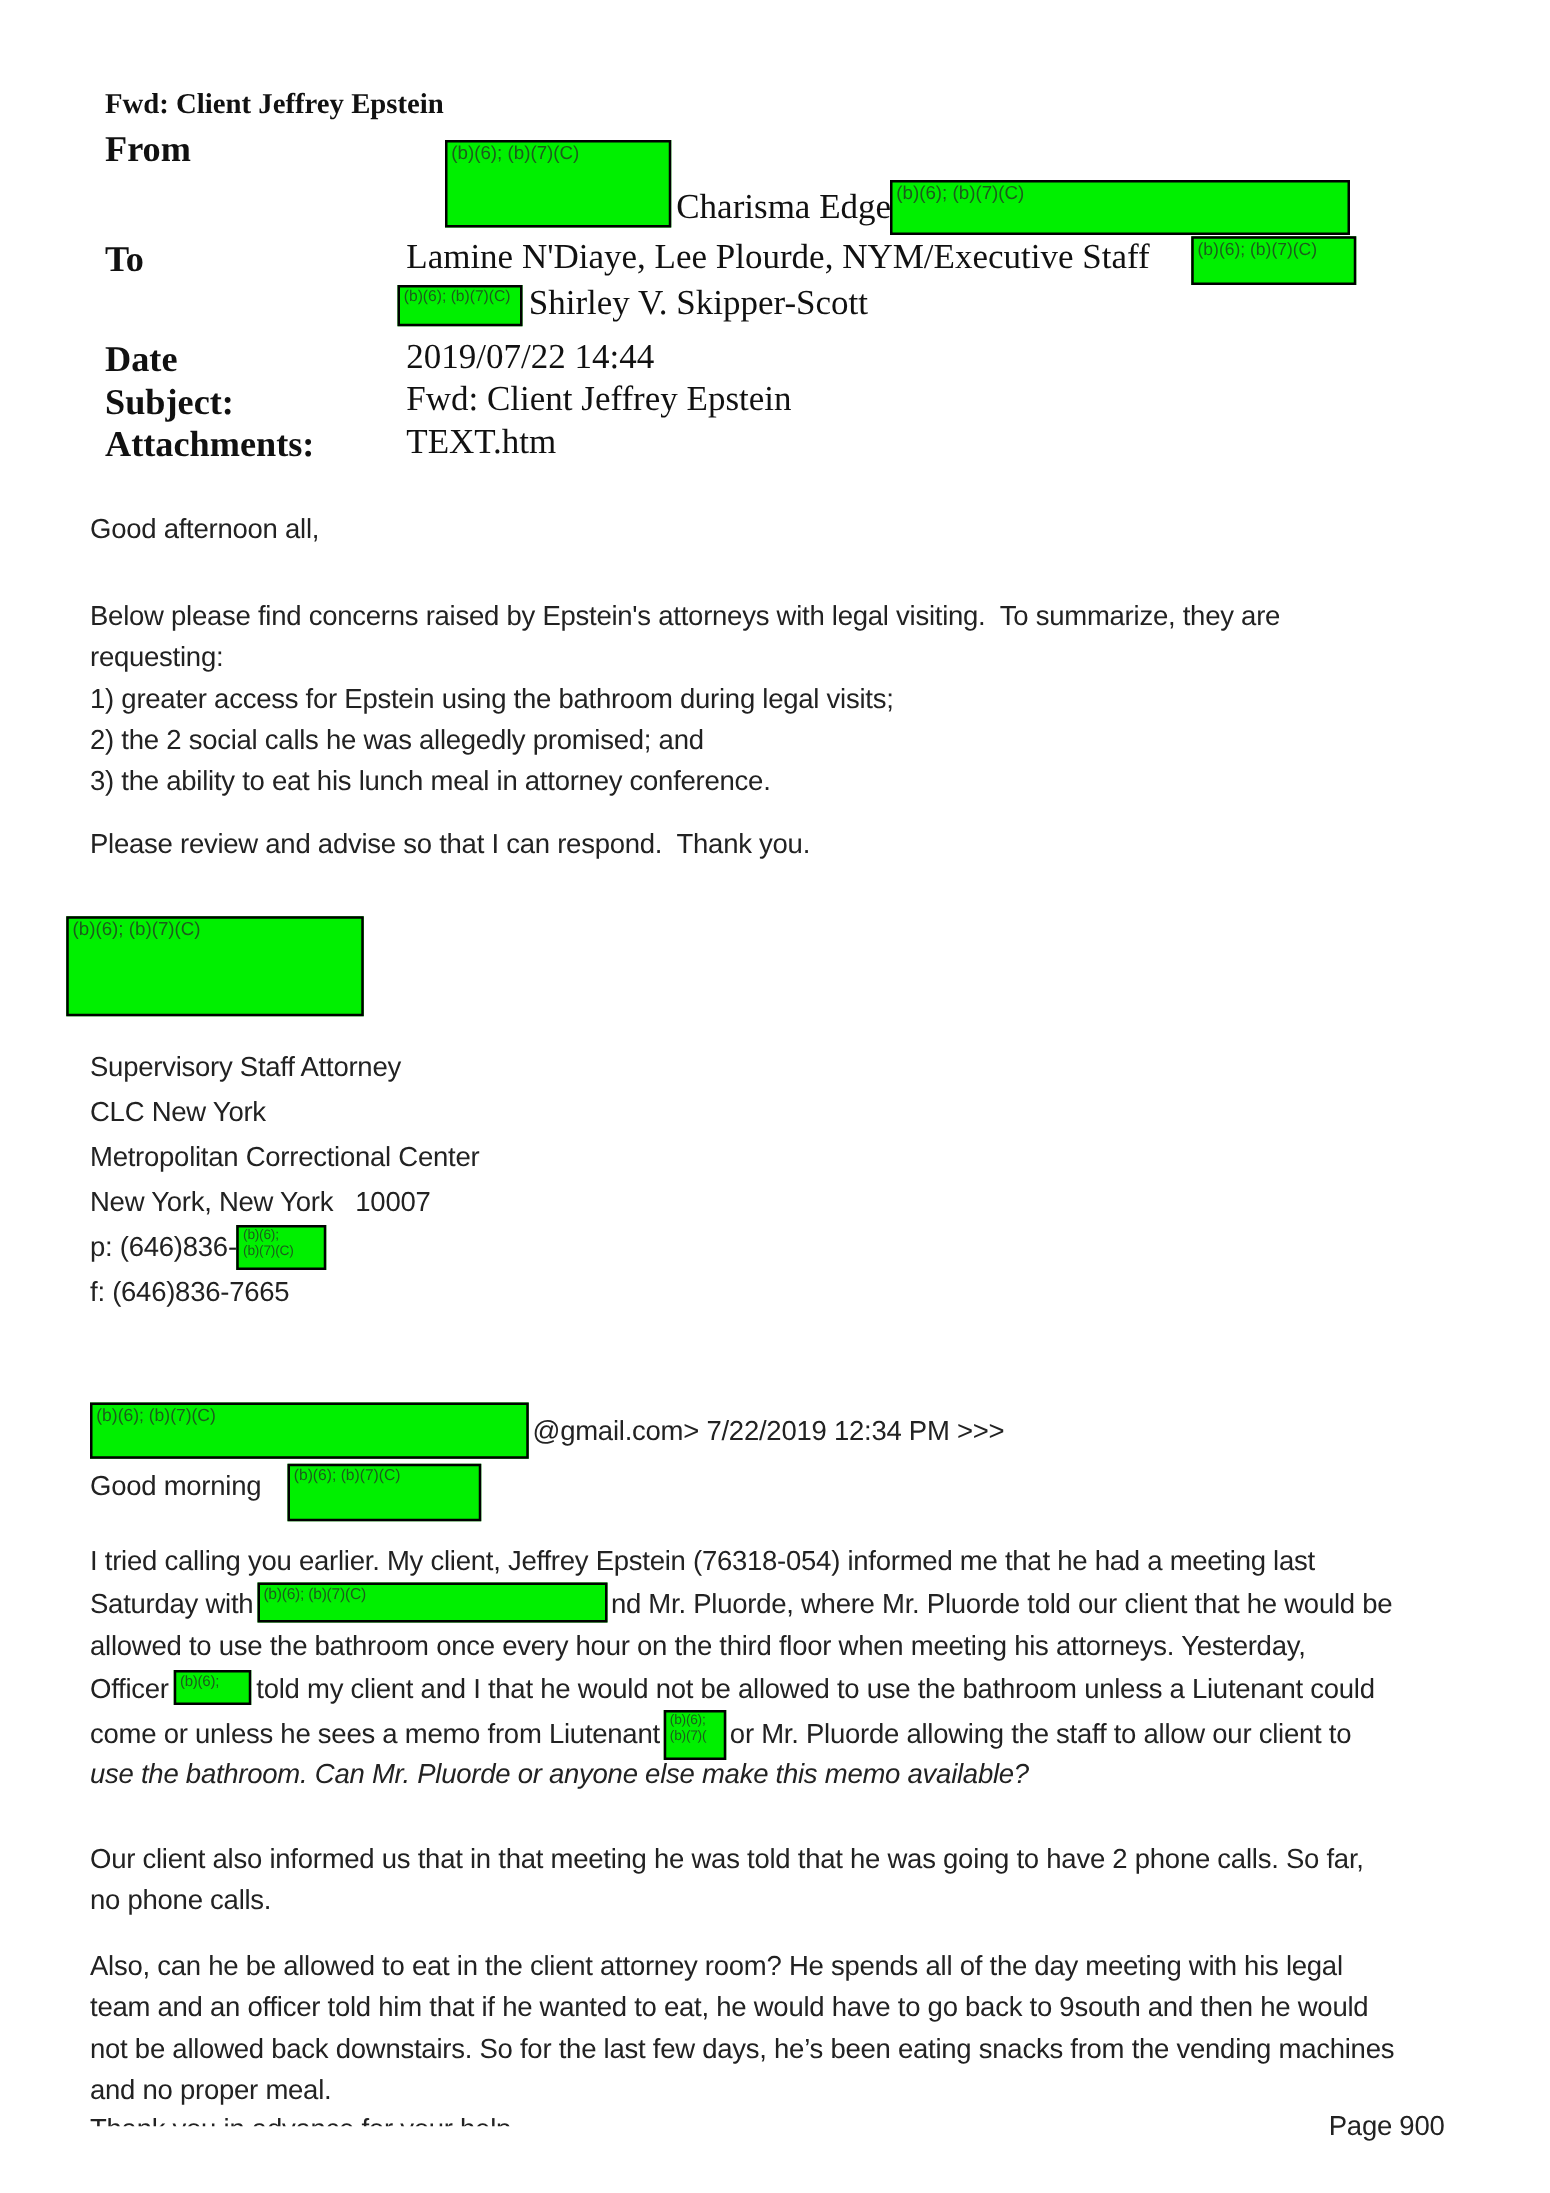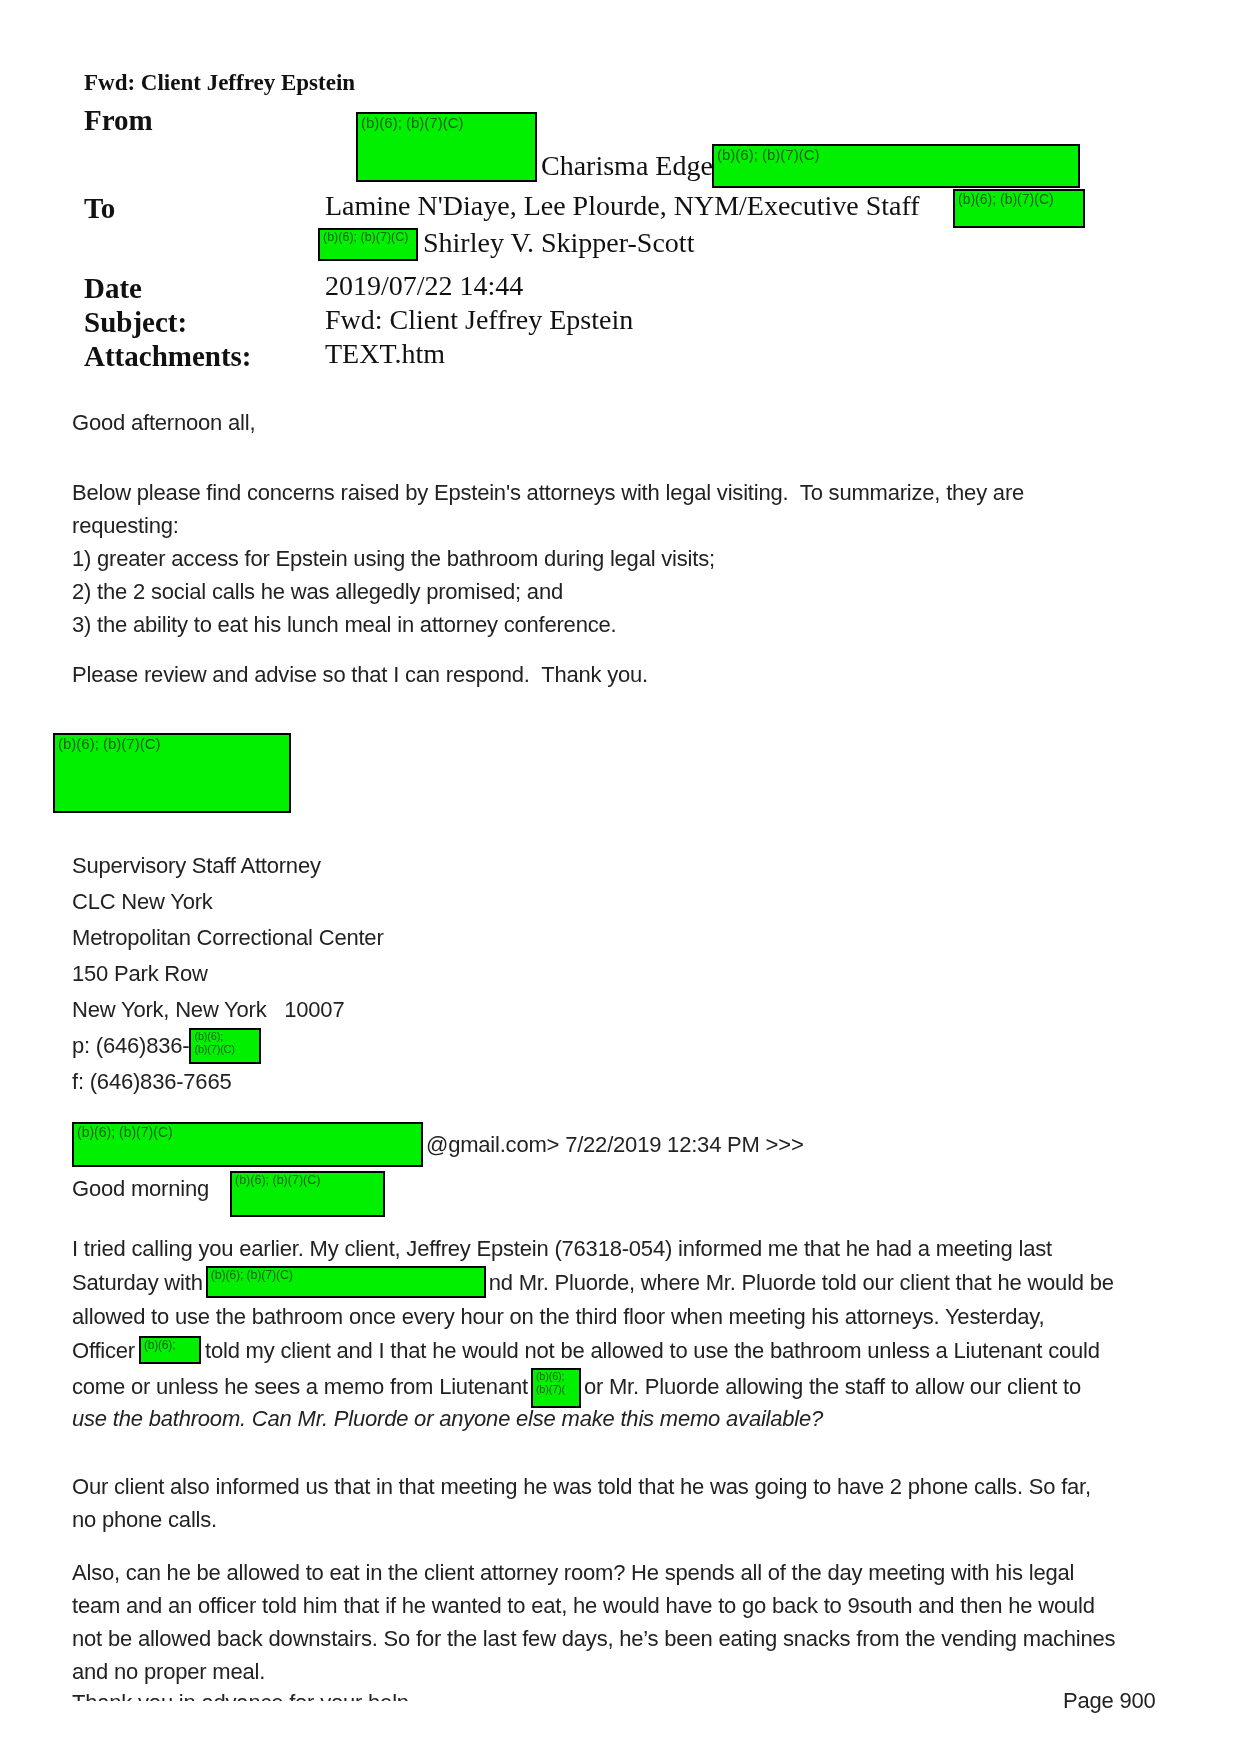--- a/index.html
+++ b/index.html
@@ -98,25 +98,24 @@
     <div class="btxt ln">2) the 2 social calls he was allegedly promised; and</div>
     <div class="btxt ln">3) the ability to eat his lunch meal in attorney conference.</div>
   </div>
 
   <div class="abs btxt" style="left:72px;top:662px;">Please review and advise so that I can respond.&nbsp; Thank you.</div>
 
   <div class="abs chip" style="left:53px;top:733px;width:238px;height:80px;">
     <span class="rl rl15">(b)(6); (b)(7)(C)</span>
   </div>
 
-  <div class="abs blk sig" style="left:72px;top:836px;margin-top:12px;">
+  <div class="abs blk sig" style="left:72px;top:836px;">
     <div class="btxt ln">Supervisory Staff Attorney</div>
     <div class="btxt ln">CLC New York</div>
     <div class="btxt ln">Metropolitan Correctional Center</div>
-    <div class="btxt ln">150 Park Row</div>
     <div class="btxt ln">New York, New York&nbsp;&nbsp; 10007</div>
     <div class="btxt ln">
       <span>p: (646)836-</span><span class="chip inline-chip" style="width:72px;height:36px;vertical-align:-11px;"><span class="rl rl11">(b)(6);</span><span class="rl rl11">(b)(7)(C)</span></span>
     </div>
     <div class="btxt ln">f: (646)836-7665</div>
   </div>
 
   <div class="abs chip" style="left:72px;top:1122px;width:351px;height:45px;">
     <span class="rl rl14">(b)(6); (b)(7)(C)</span>
   </div>

